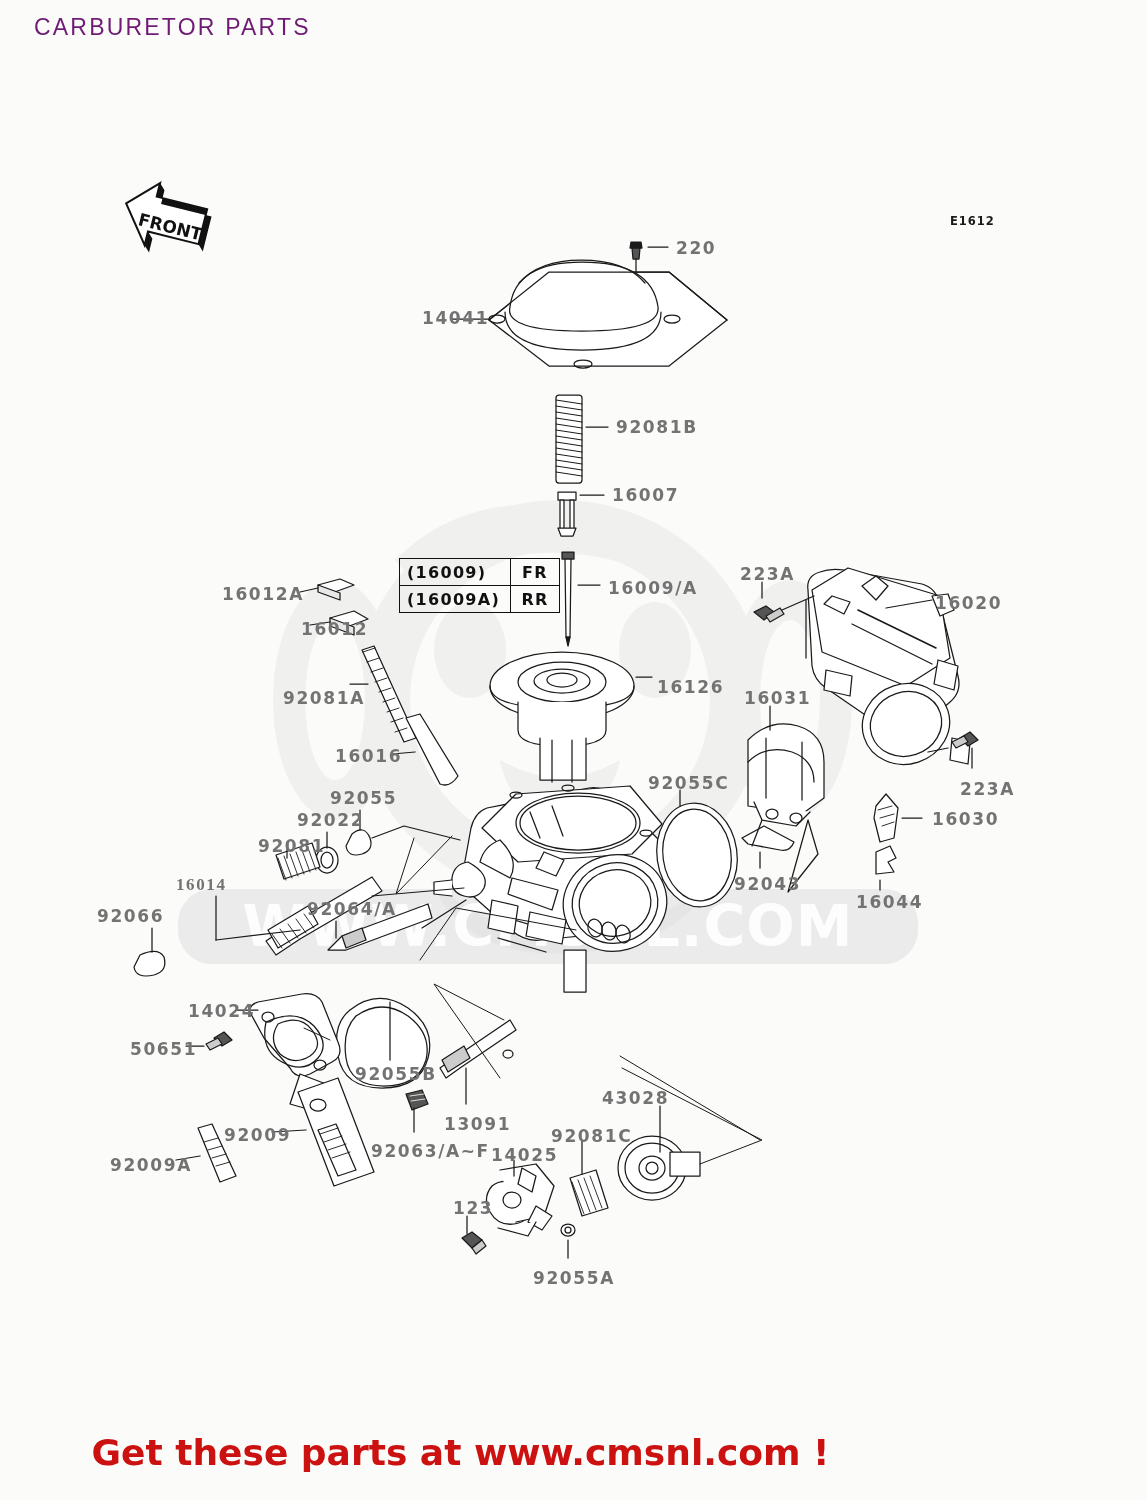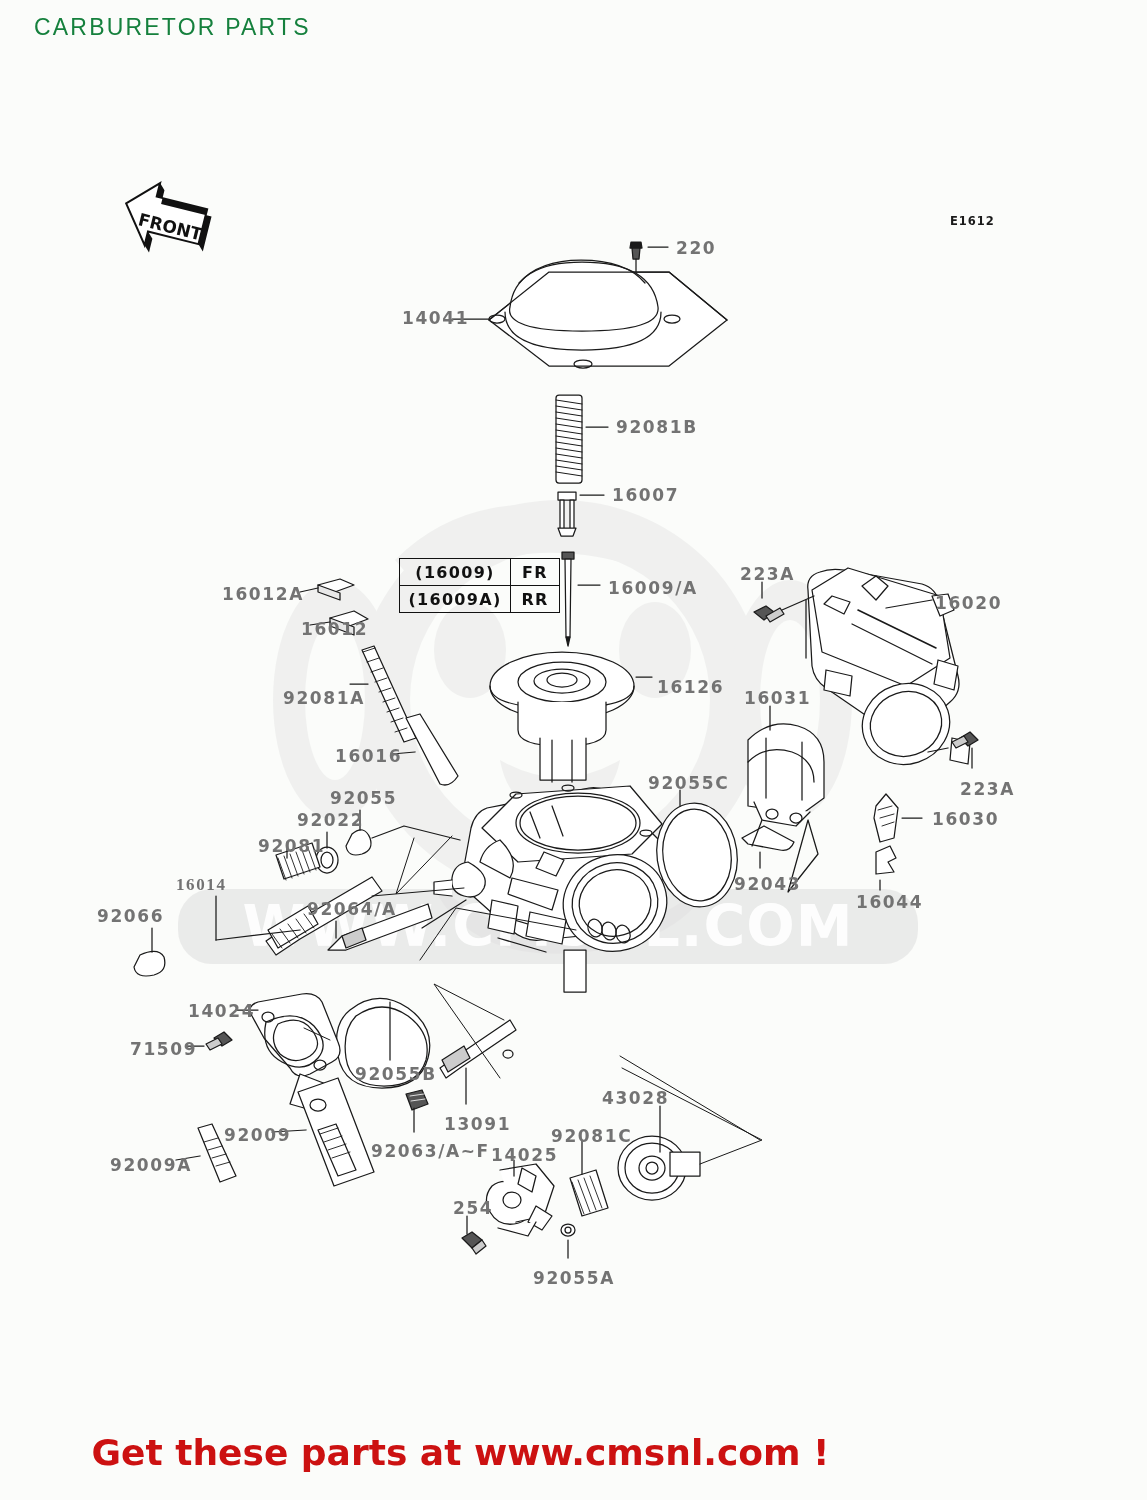--- a/index.html
+++ b/index.html
@@ -1,42 +1,42 @@
 <!DOCTYPE html>
 <html><head>
 <meta charset="utf-8">
 <style>
   html,body{margin:0;padding:0;background:#fbfcfa;}
   body{width:1147px;height:1500px;position:relative;overflow:hidden;
        font-family:"DejaVu Sans","Liberation Sans",sans-serif;}
 
   
   #page-title{position:absolute;left:34px;top:14px;font-size:23px;letter-spacing:2.2px;
-     color:#15803d;font-family:"Liberation Sans",sans-serif;font-weight:400;}
+     color:#701a75;font-family:"Liberation Sans",sans-serif;font-weight:400;}
   #sheet-code{position:absolute;left:950px;top:170px;font-size:11.5px;font-weight:bold;
      color:#1a1a1a;letter-spacing:1px;font-family:"DejaVu Sans",sans-serif;margin-top:44px;}
 
   
   #footer{position:absolute;left:0;top:1432px;width:921px;text-align:center;
      color:#cc1111;font-size:36px;font-weight:bold;font-family:"DejaVu Sans",sans-serif;}
 
   
   #canvas{position:absolute;left:0;top:0;width:1147px;height:1420px;}
   #canvas svg{position:absolute;left:0;top:0;}
 
   
   .lbl{position:absolute;font-family:"DejaVu Sans",sans-serif;font-weight:bold;
      font-size:17px;color:#737373;letter-spacing:1.6px;white-space:nowrap;line-height:1;}
 
   
   #fr-rr-table{position:absolute;left:399px;top:558px;border:1.6px solid #111;
      border-collapse:collapse;background:transparent;}
   #fr-rr-table td{border:1.4px solid #111;font-family:"DejaVu Sans",sans-serif;
      font-weight:bold;font-size:16px;letter-spacing:1.3px;color:#111;
-     padding:2px 7px;height:22px;text-align:center;}
+     padding:2px 7px;height:22px;text-align:left;}
   #fr-rr-table td.cod{width:96px;}
   #fr-rr-table td.pos{width:34px;text-align:center;}
 
   
   #front-badge{position:absolute;left:118px;top:175px;width:100px;height:92px;}
 </style>
 </head>
 <body>
 
 <div id="page-title">CARBURETOR PARTS</div>
@@ -455,21 +455,21 @@
       </tr>
       <tr>
         <td class="cod">(16009A)</td>
         <td class="pos">RR</td>
       </tr>
     </tbody>
   </table>
 
   <div id="callout-layer">
       <div class="lbl" style="left: 676px; top: 240px;">220</div>
-      <div class="lbl" style="left: 402px; top: 310px;">14041</div>
+      <div class="lbl" style="left: 422px; top: 310px;">14041</div>
       <div class="lbl" style="left: 616px; top: 419px;">92081B</div>
       <div class="lbl" style="left: 612px; top: 487px;">16007</div>
       <div class="lbl" style="left: 608px; top: 580px;">16009/A</div>
       <div class="lbl" style="left: 740px; top: 566px;">223A</div>
       <div class="lbl" style="left: 935px; top: 595px;">16020</div>
       <div class="lbl" style="left: 222px; top: 586px;">16012A</div>
       <div class="lbl" style="left: 253px; top: 621px; margin-left: 48px;">16012</div>
       <div class="lbl" style="left: 283px; top: 678px; margin-top: 12px;">92081A</div>
       <div class="lbl" style="left: 657px; top: 679px;">16126</div>
       <div class="lbl" style="left: 744px; top: 690px;">16031</div>
@@ -479,27 +479,27 @@
       <div class="lbl" style="left: 330px; top: 790px;">92055</div>
       <div class="lbl" style="left: 932px; top: 811px;">16030</div>
       <div class="lbl" style="left: 297px; top: 812px;">92022</div>
       <div class="lbl" style="left: 258px; top: 838px;">92081</div>
       <div class="lbl" style="left: 734px; top: 876px;">92043</div>
       <div class="lbl" style="left: 176px; top: 876px; font-family: Liberation Serif, serif;">16014</div>
       <div class="lbl" style="left: 856px; top: 894px;">16044</div>
       <div class="lbl" style="left: 307px; top: 901px;">92064/A</div>
       <div class="lbl" style="left: 97px; top: 908px;">92066</div>
       <div class="lbl" style="left: 188px; top: 1003px;">14024</div>
-      <div class="lbl" style="left: 130px; top: 1041px;">71509</div>
+      <div class="lbl" style="left: 130px; top: 1041px;">50651</div>
       <div class="lbl" style="left: 355px; top: 1066px;">92055B</div>
       <div class="lbl" style="left: 444px; top: 1116px;">13091</div>
       <div class="lbl" style="left: 602px; top: 1090px;">43028</div>
       <div class="lbl" style="left: 224px; top: 1127px;">92009</div>
       <div class="lbl" style="left: 371px; top: 1143px;">92063/A~F</div>
       <div class="lbl" style="left: 491px; top: 1147px;">14025</div>
       <div class="lbl" style="left: 551px; top: 1128px;">92081C</div>
       <div class="lbl" style="left: 110px; top: 1157px;">92009A</div>
-      <div class="lbl" style="left: 453px; top: 1200px;">254</div>
+      <div class="lbl" style="left: 453px; top: 1200px;">123</div>
       <div class="lbl" style="left: 533px; top: 1270px;">92055A</div>
     </div>
 </div>
 
 <div id="footer">Get these parts at www.cmsnl.com !</div>
 
 </body></html>

